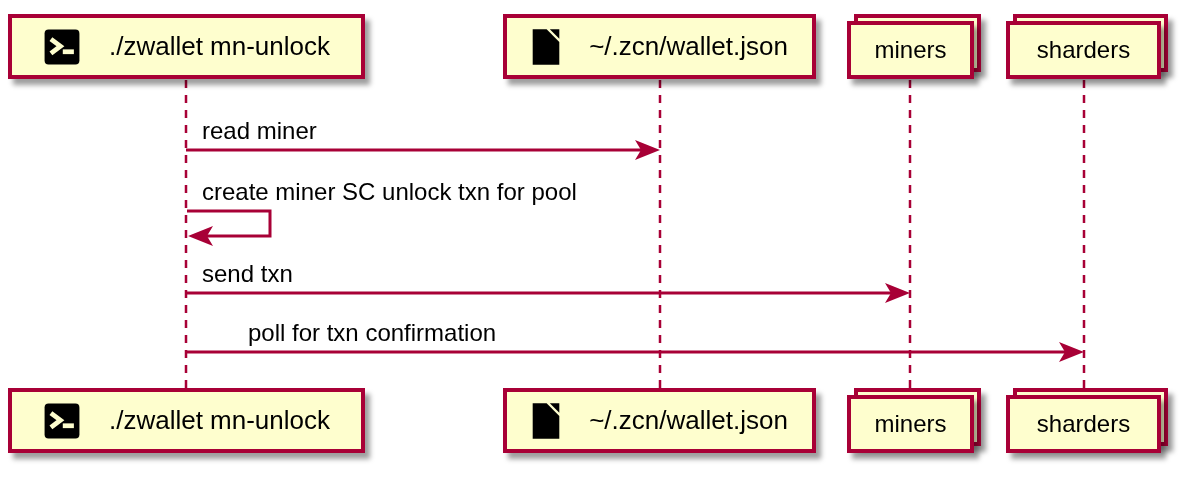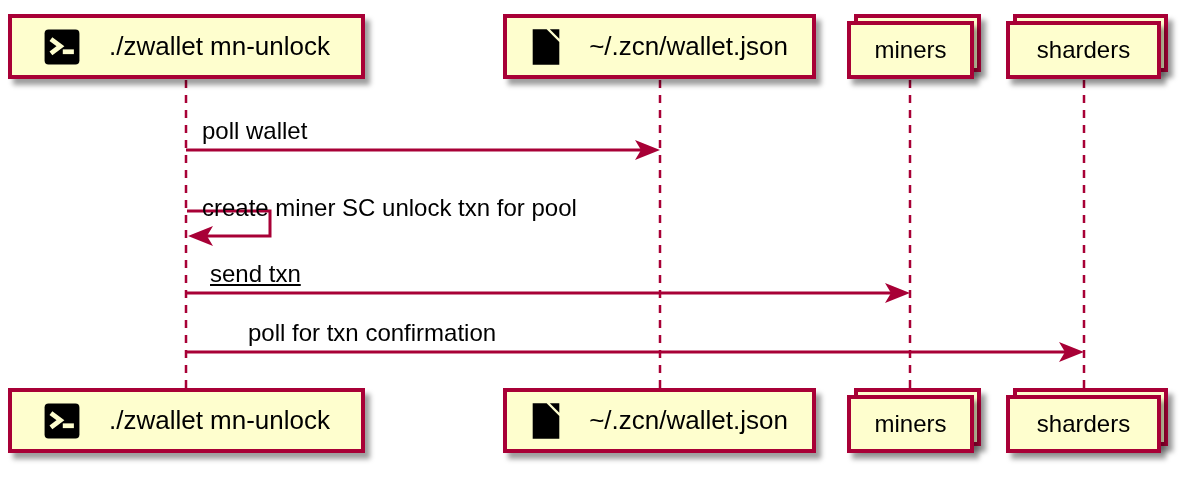--- a/index.html
+++ b/index.html
@@ -108,23 +108,23 @@
     </div>
   </div>
 
   <div class="coll">
     <div class="back" style="left:1013px;top:14px;width:155px;height:58px;"></div>
     <div class="front" style="left:1006px;top:21px;width:155px;height:58px;">
       <span>sharders</span>
     </div>
   </div>
 
-  <div class="msg-label" style="left:202px;top:119px;">poll wallet</div>
-  <div class="msg-label" style="left:202px;top:196px;">create miner SC unlock txn for pool</div>
-  <div class="msg-label" style="left:210px;top:262px;text-decoration:underline;">send txn</div>
+  <div class="msg-label" style="left:202px;top:119px;">read miner</div>
+  <div class="msg-label" style="left:202px;top:180px;">create miner SC unlock txn for pool</div>
+  <div class="msg-label" style="left:202px;top:262px;">send txn</div>
   <div class="msg-label" style="left:202px;top:321px;margin-left:46px;">poll for txn confirmation</div>
 
   <div class="pbox" style="left:8px;top:388px;width:357px;height:65px;">
     <span class="icon">
       <svg width="38" height="38" viewBox="0 0 24 24">
         <rect x="1" y="1" width="22" height="22" rx="2.5" fill="#000"></rect>
         <path d="M5 7 L11 11.5 L5 16" stroke="#FEFECE" stroke-width="3" fill="none"></path>
         <rect x="12.5" y="13.5" width="7" height="3" fill="#FEFECE"></rect>
       </svg>
     </span>

